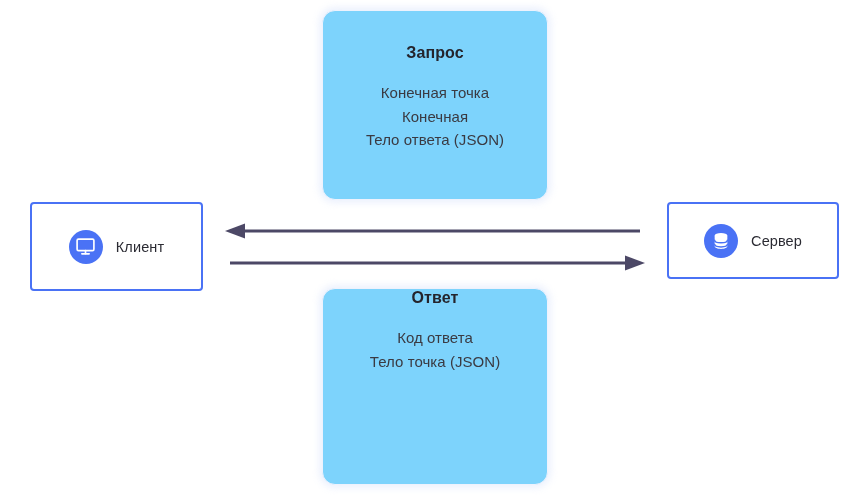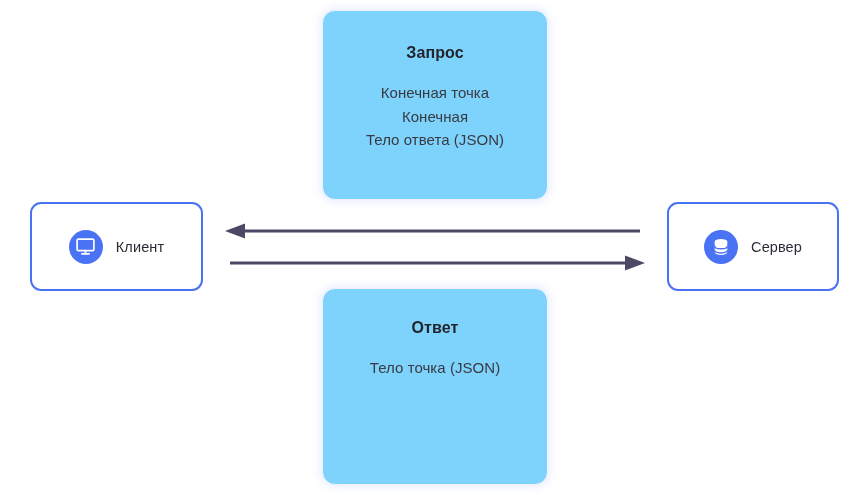--- a/index.html
+++ b/index.html
@@ -17,29 +17,29 @@
     position: relative;
     width: 865px;
     height: 495px;
   }
 
   
   .node-box {
     position: absolute;
     box-sizing: border-box;
     border: 2px solid #4a72f5;
-    border-radius: 11px;
+    border-radius: 4px;
     background: #ffffff;
     display: flex;
     align-items: center;
     justify-content: center;
     gap: 13px;
   }
   #client-box { left: 30px;  top: 202px; width: 173px; height: 89px; }
-  #server-box { left: 667px; top: 202px; width: 172px; height: 89px; }
+  #server-box { left: 667px; top: 202px; width: 172px; height: 77px; }
 
   .node-badge {
     width: 34px;
     height: 34px;
     border-radius: 50%;
     background: #4a72f5;
     display: flex;
     align-items: center;
     justify-content: center;
     flex: none;
@@ -66,21 +66,21 @@
   #request-card  { left: 322px; top: 10px;  width: 226px; height: 190px; }
   #response-card { left: 322px; top: 288px; width: 226px; height: 197px; }
 
   .msg-title {
     font-size: 16px;
     font-weight: bold;
     color: #24242c;
     letter-spacing: 0.1px;
   }
   #request-card  .msg-title { margin-top: 33px; }
-  #response-card .msg-title { margin-top: 30px; }
+  #response-card .msg-title { }
 
   .msg-lines {
     margin-top: 19px;
     display: flex;
     flex-direction: column;
   }
   .msg-line {
     font-size: 15px;
     line-height: 23.5px;
     color: #3a3a42;
@@ -141,17 +141,18 @@
   </svg>
 
   <svg class="arrow-svg" id="arrow-request" viewBox="0 0 420 18">
     <line x1="5" y1="9" x2="402" y2="9" stroke="#4c4866" stroke-width="3.2"></line>
     <polygon points="420,9 400,1.5 400,16.5" fill="#4c4866"></polygon>
   </svg>
 
   <div class="msg-card" id="response-card">
     <div class="msg-title">Ответ</div>
     <div class="msg-lines">
+      <div class="msg-line">Код ответа</div>
       <div class="msg-line">Тело точка (JSON)</div>
     </div>
   </div>
 
 </div>
 
 </body></html>

